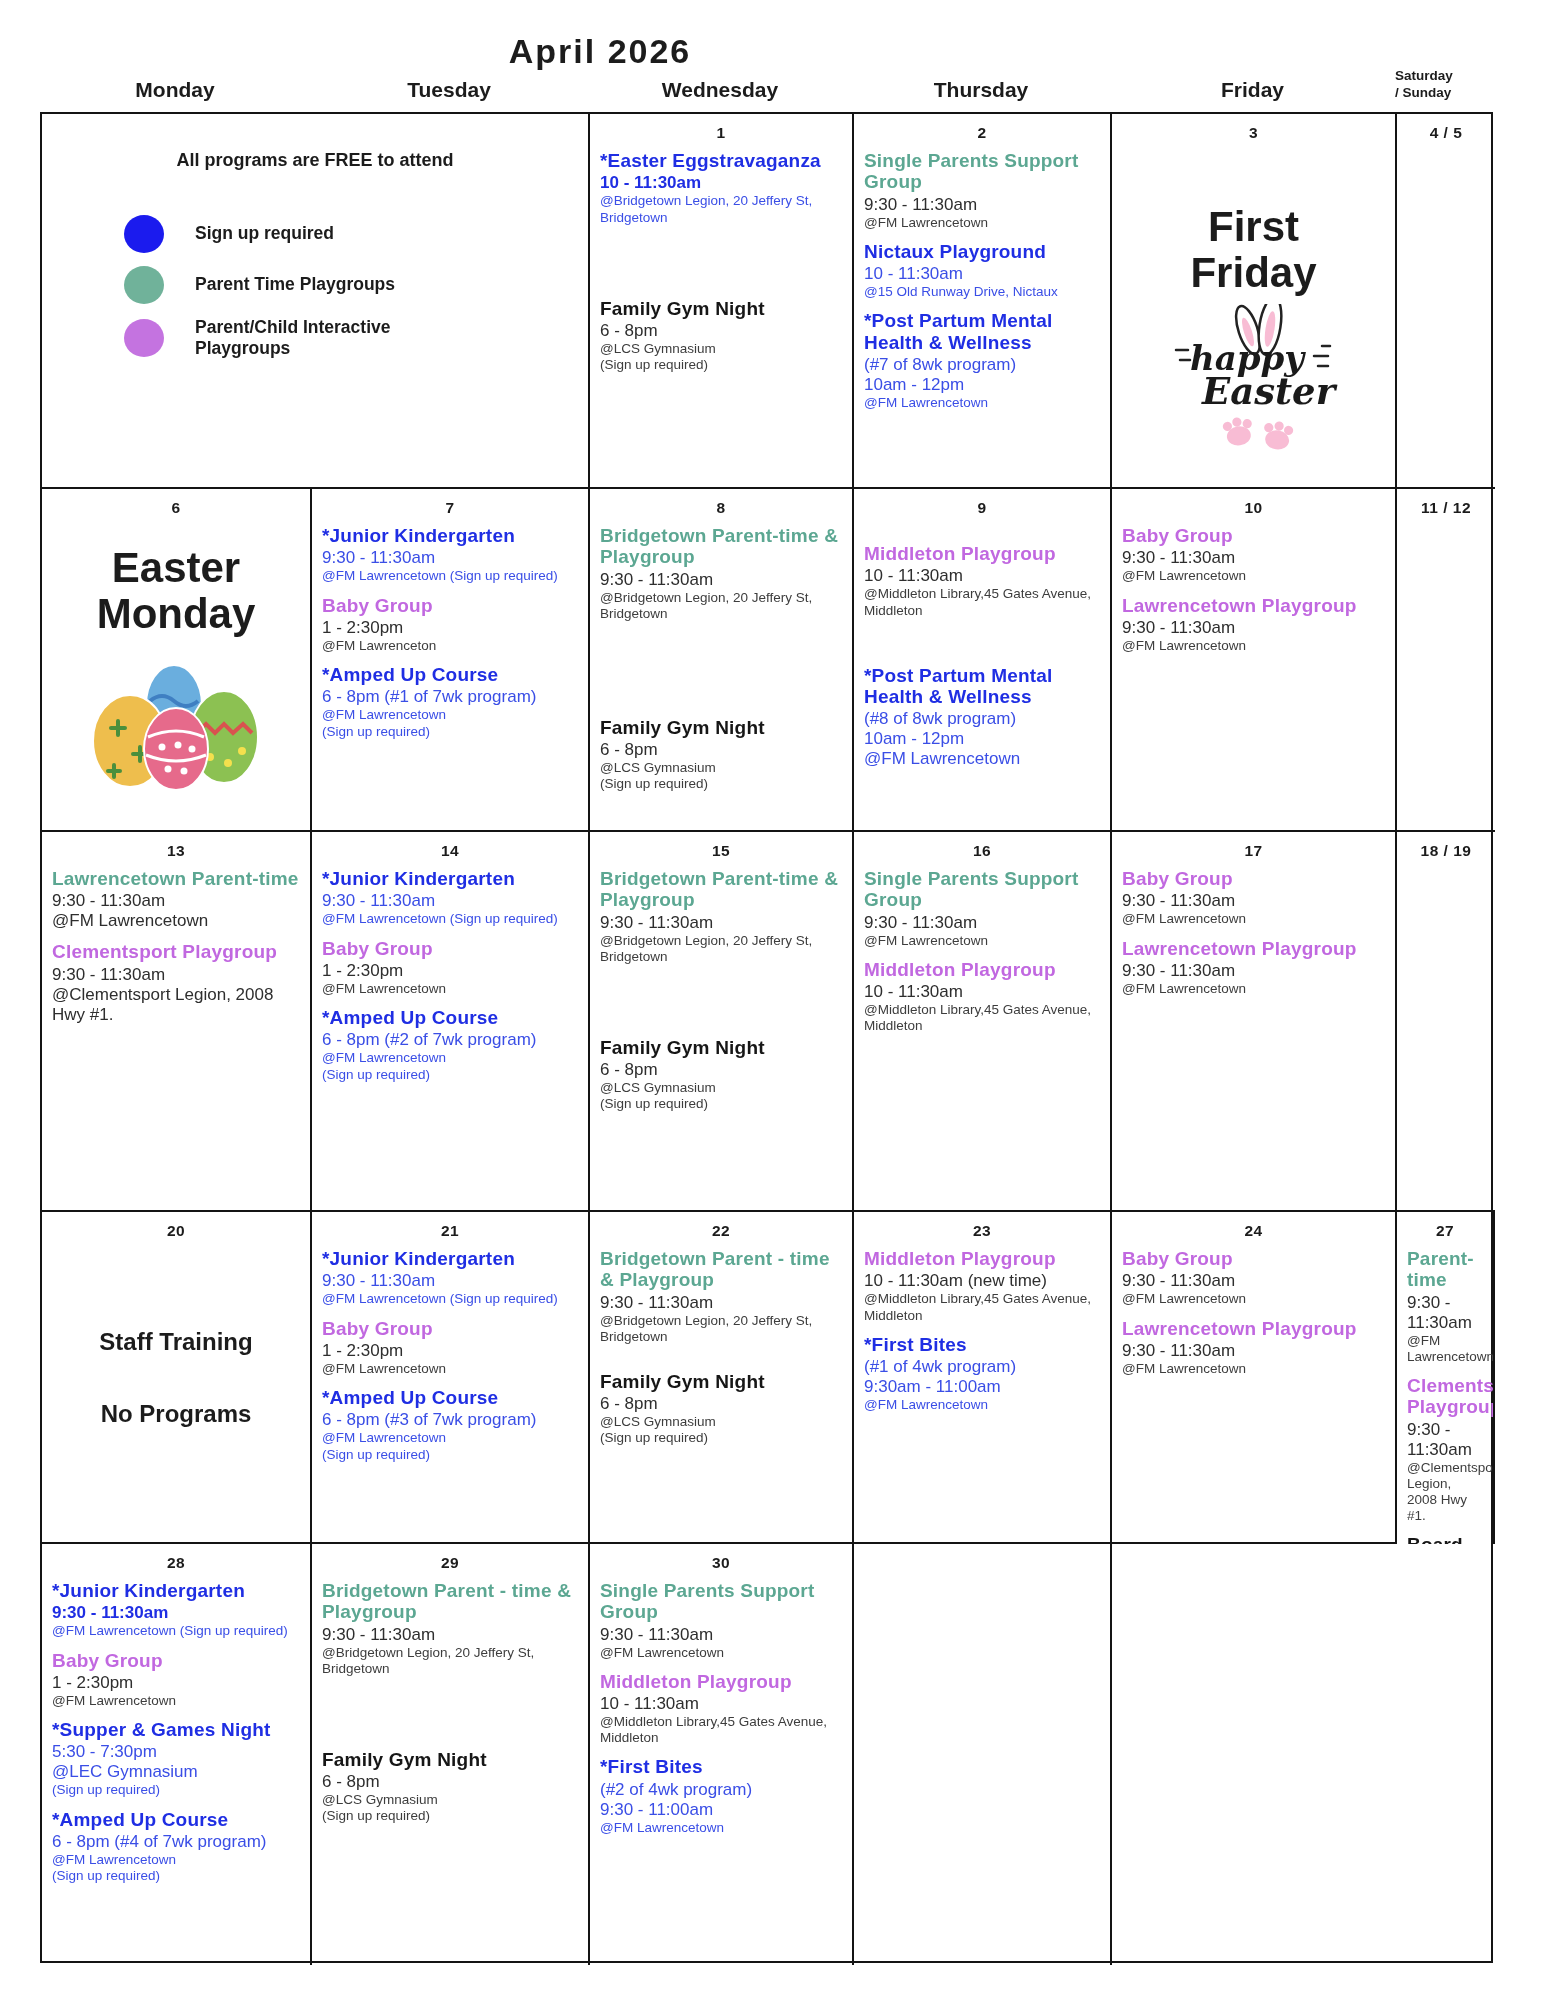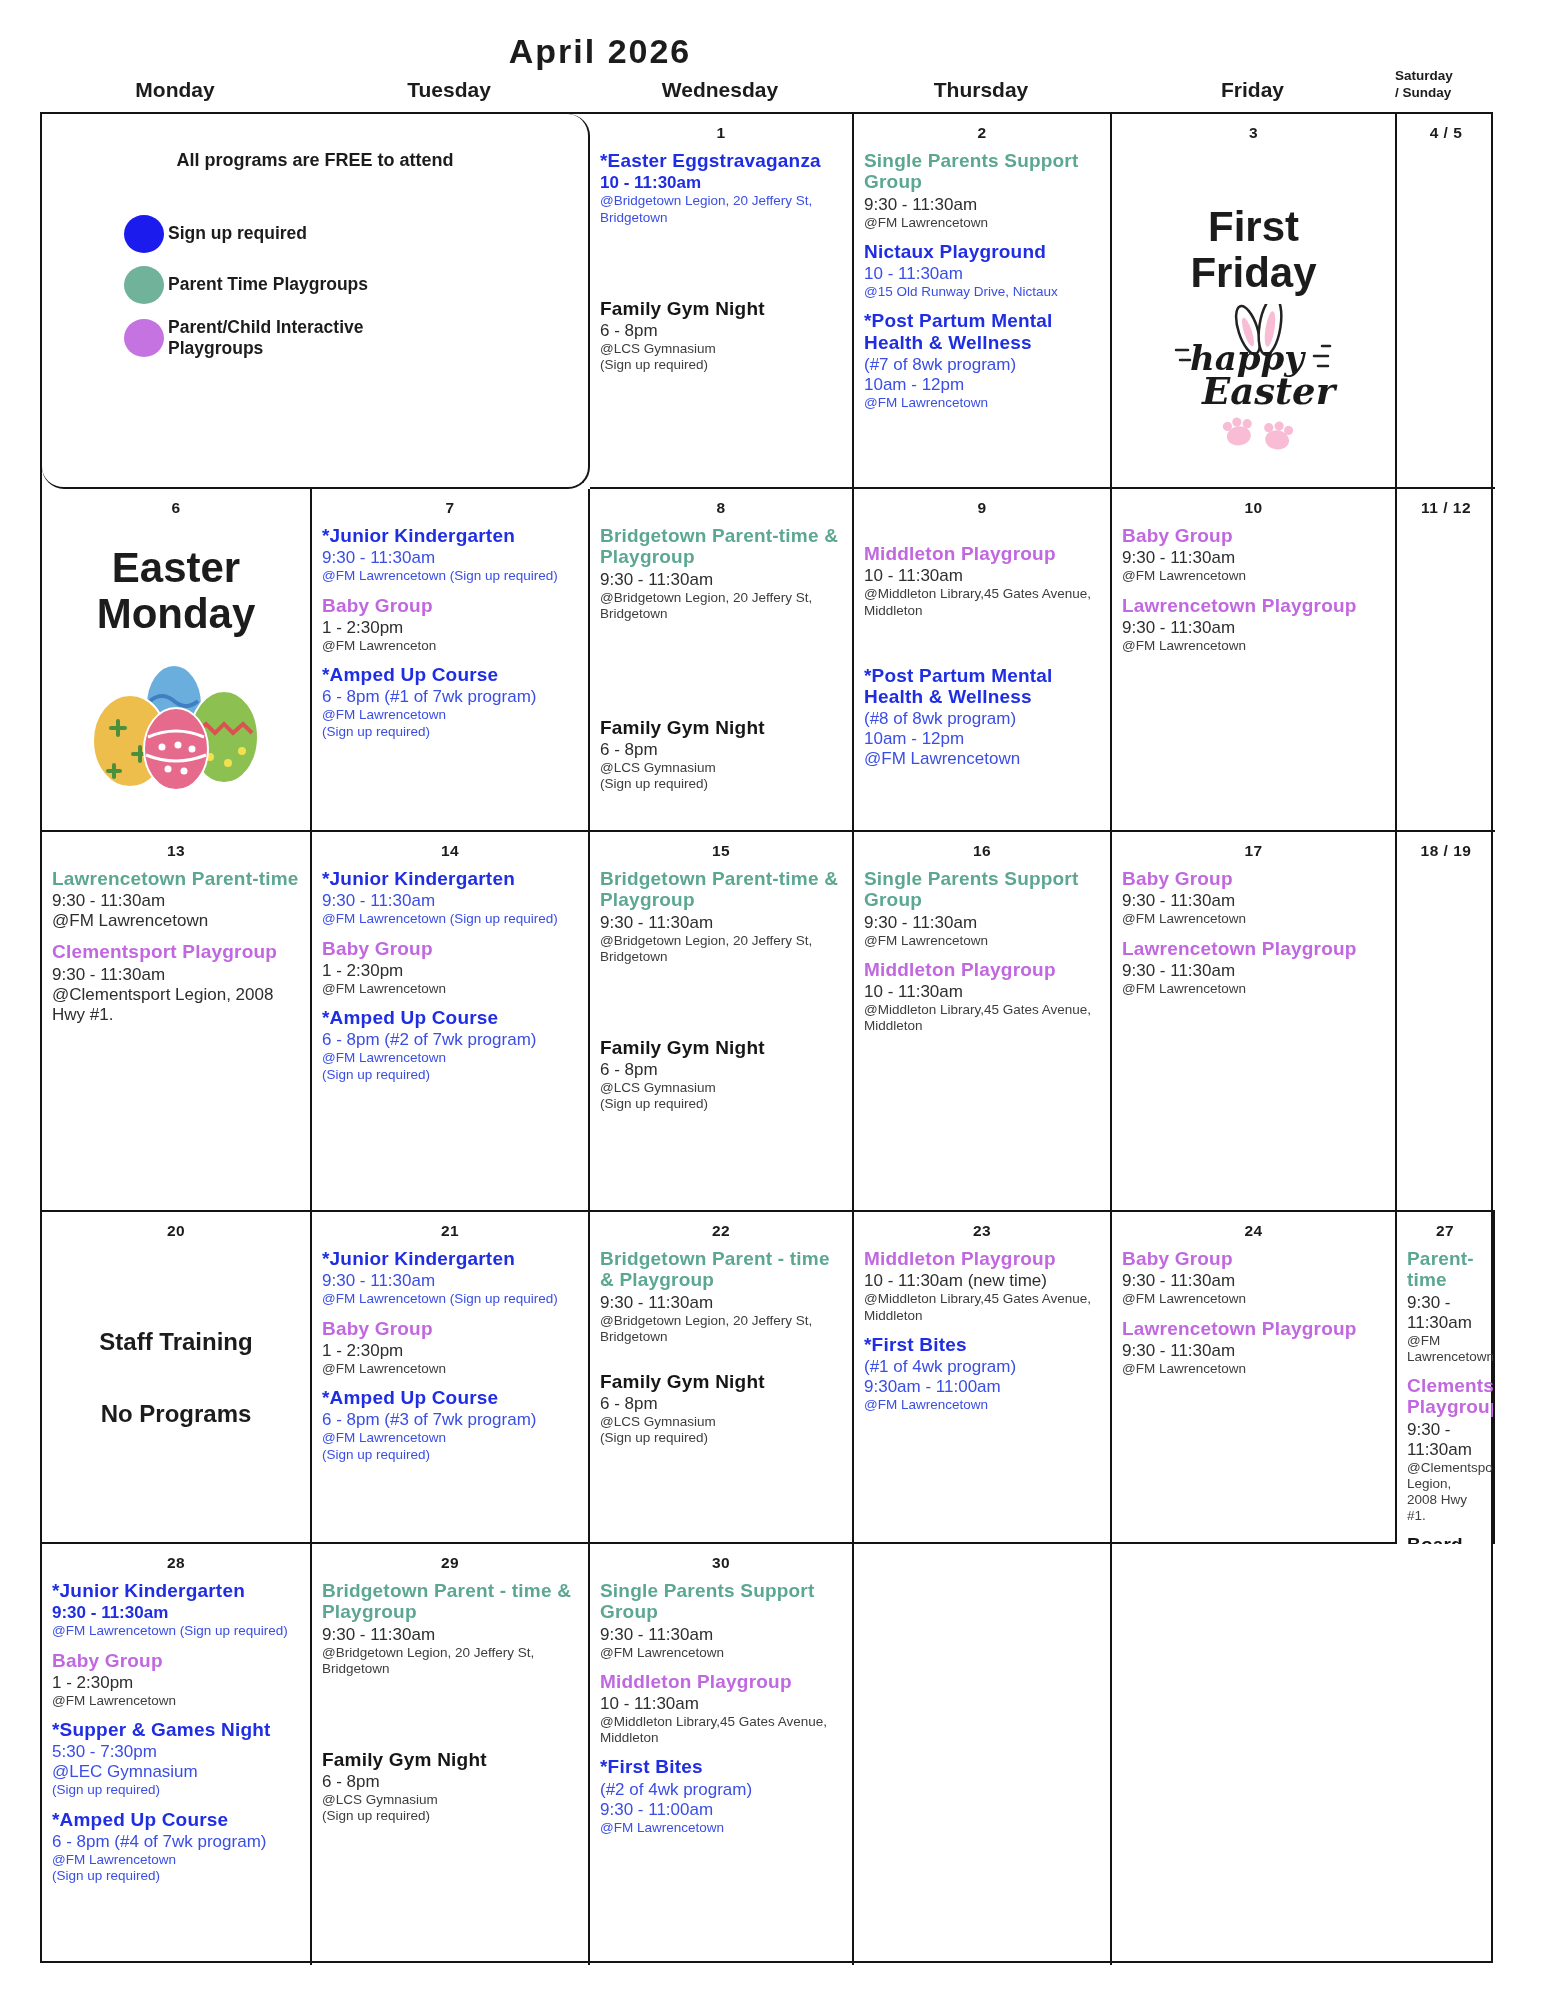--- a/index.html
+++ b/index.html
@@ -12,37 +12,37 @@
   .hd{text-align:center;font-weight:700;font-size:21px;padding-bottom:4px;}
   .hd.wkhd{font-size:13.5px;line-height:1.3;white-space:pre-line;text-align:left;}
   .grid{position:absolute;left:40px;top:112px;width:1453px;height:1851px;
         display:grid;grid-template-columns:270px 278px 264px 258px 285px 98px;
         grid-template-rows:375px 343px 380px 332px 421px;
         border:2.5px solid #141414;box-sizing:border-box;}
   .cell{border-right:2px solid #141414;border-bottom:2px solid #141414;
         padding:4px 10px 6px 10px;box-sizing:border-box;overflow:hidden;position:relative;}
   .cell.last-col{border-right:none;}
   .cell.last-row{border-bottom:none;}
-  .cell.span2{grid-column:span 2;border-radius:22px;}
+  .cell.span2{grid-column:span 2;}
   .num{text-align:center;font-weight:700;font-size:15.5px;letter-spacing:.5px;margin:6px 0 8px 0;}
   
   .ev{margin-bottom:10px;}
   .ev.gap-sm{margin-top:10px;} .ev.gap-md{margin-top:26px;} .ev.gap-lg{margin-top:46px;}
   .ev.gap-xl{margin-top:72px;} .ev.gap-xxl{margin-top:95px;}
   .ev-t{font-weight:700;font-size:19px;line-height:1.12;letter-spacing:.2px;margin-bottom:2px;}
   .t-blue{color:var(--blue);} .t-teal{color:var(--teal);} .t-purple{color:var(--purple);} .t-black{color:#161616;}
   .ln-b{font-size:17px;line-height:1.18;color:#2e2e2e;}
   .ln-bkb{font-size:17px;line-height:1.18;color:#111;font-weight:700;}
   .ln-bb{font-size:17px;line-height:1.18;color:var(--blueBody);}
   .ln-bbb{font-size:17px;line-height:1.18;color:var(--blue);font-weight:700;}
   .ln-s{font-size:13.5px;line-height:1.2;color:#3d3d3d;}
   .ln-sb{font-size:13.5px;line-height:1.2;color:var(--blueBody);}
   
   .legend-head{font-weight:700;font-size:18px;text-align:center;margin-top:32px;}
-  .li{display:flex;align-items:center;gap:4px;margin-left:72px;}
+  .li{display:flex;align-items:center;gap:31px;margin-left:72px;}
   .li.first{margin-top:44px;} .li + .li{margin-top:13px;}
   .dot{width:40px;height:38px;border-radius:50%;flex:0 0 auto;}
   .li-label{font-weight:700;font-size:17.5px;line-height:1.22;max-width:212px;}
   
   .bigwrap{text-align:center;}
   .big-line{font-weight:800;}
   .size-lg .big-line{font-size:42px;line-height:1.1;}
   .size-md .big-line{font-size:24px;line-height:1.15;}
   [data-name="cell-easter-monday"] .bigwrap{margin-top:28px;}
   [data-name="cell-good-friday"] .bigwrap{margin-top:62px;}

